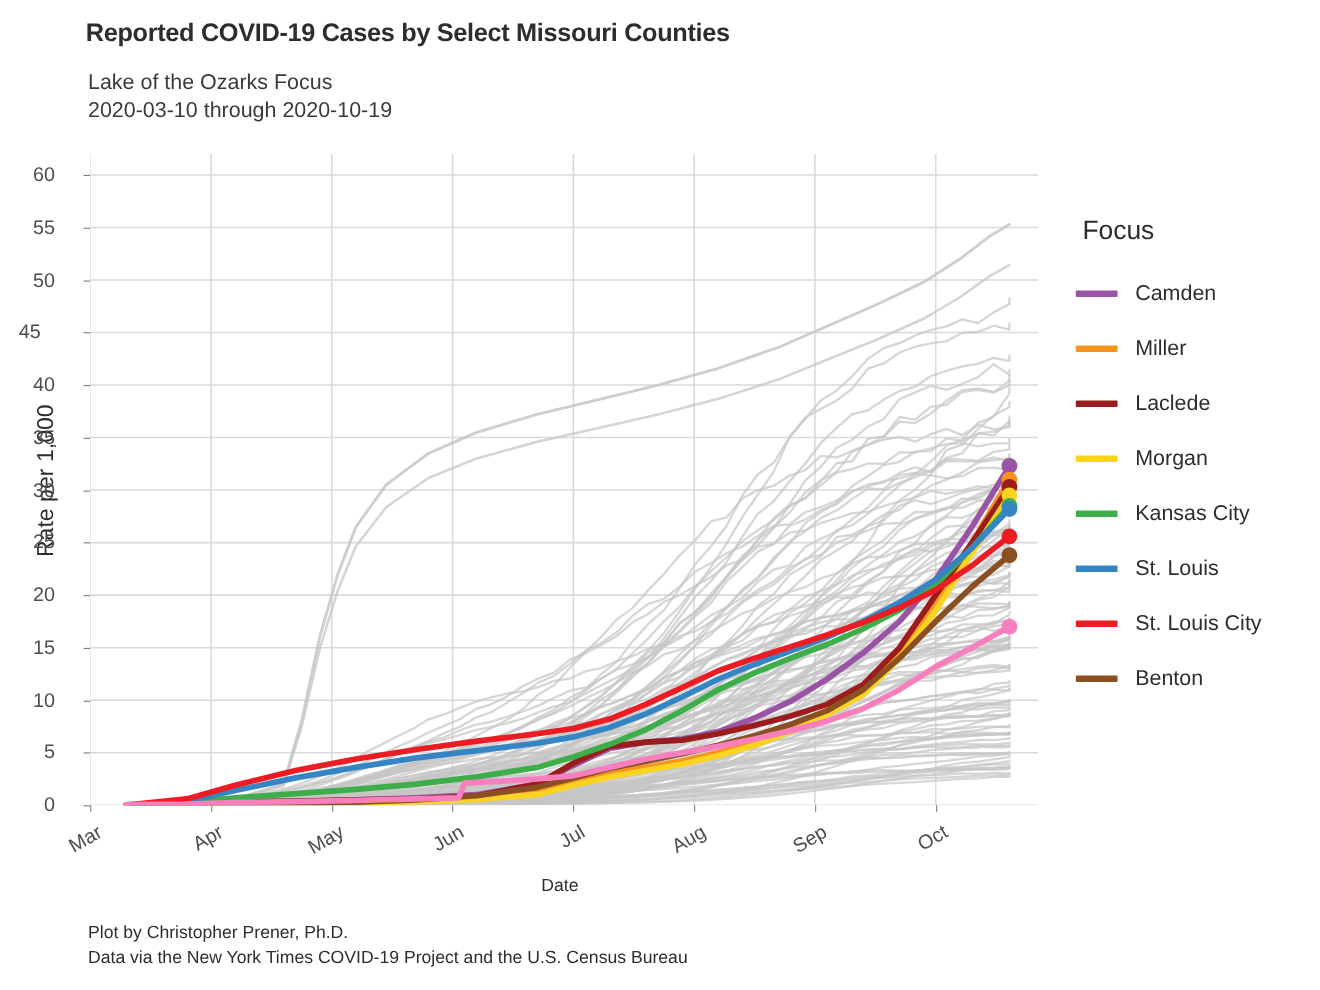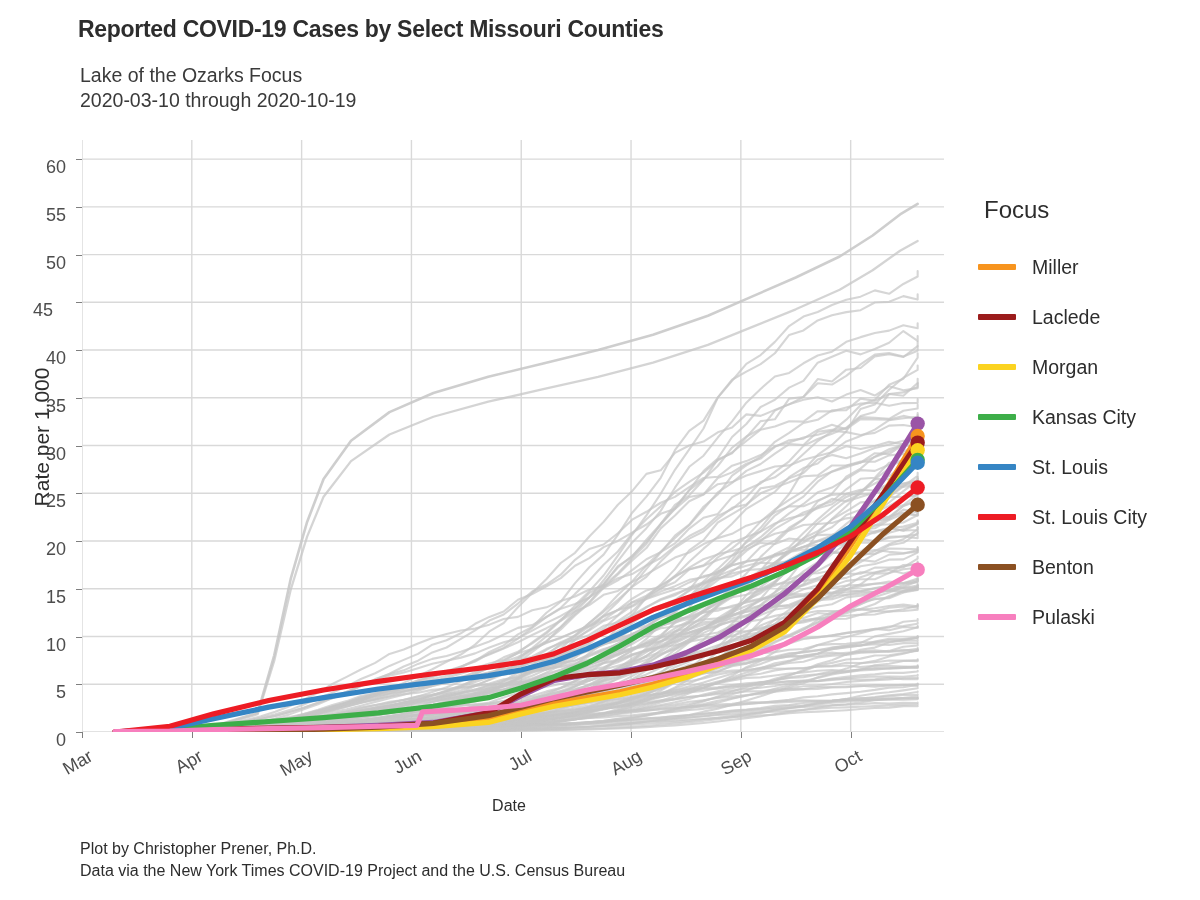--- a/index.html
+++ b/index.html
@@ -68,27 +68,26 @@
     position: absolute;
     left: 82px; top: 140px;
     width: 862px; height: 592px;
     background: #ffffff;
     overflow: hidden;
   }
   #panel svg { display: block; }
   
   .ytick {
     position: absolute;
-    right: 0;
+    right: 16px;
     width: 46px;
     text-align: right;
     font-size: 18px;
     color: #4d4d4d;
     transform: translateY(-50%);
-    margin-top: 8px;
   }
   #yticks {
     position: absolute;
     left: 20px; top: 140px;
     width: 46px; height: 592px;
   }
   .ytickmark {
     position: absolute;
     left: 76px;
     width: 6px; height: 1px;
@@ -352,20 +351,24 @@
       <div class="xtickmark" style="left: 658.854px;"></div>
       <div class="xtick" style="left: 616.854px; width: 46px;">Sep</div>
       <div class="xtickmark" style="left: 768.662px;"></div>
       <div class="xtick" style="left: 726.662px; width: 46px;">Oct</div>
     </div>
 
   <div id="legend">
     <div id="legend-title">Focus</div>
     <div id="legend-items">
         <div class="legend-item">
+          <span class="legend-swatch" style="background: rgb(154, 84, 166);"></span>
+          <span class="legend-label">Camden</span>
+        </div>
+        <div class="legend-item">
           <span class="legend-swatch" style="background: rgb(247, 148, 30);"></span>
           <span class="legend-label">Miller</span>
         </div>
         <div class="legend-item">
           <span class="legend-swatch" style="background: rgb(155, 28, 28);"></span>
           <span class="legend-label">Laclede</span>
         </div>
         <div class="legend-item">
           <span class="legend-swatch" style="background: rgb(251, 211, 32);"></span>
           <span class="legend-label">Morgan</span>
@@ -378,24 +381,20 @@
           <span class="legend-swatch" style="background: rgb(53, 133, 196);"></span>
           <span class="legend-label">St. Louis</span>
         </div>
         <div class="legend-item">
           <span class="legend-swatch" style="background: rgb(237, 28, 36);"></span>
           <span class="legend-label">St. Louis City</span>
         </div>
         <div class="legend-item">
           <span class="legend-swatch" style="background: rgb(139, 80, 34);"></span>
           <span class="legend-label">Benton</span>
-        </div>
-        <div class="legend-item">
-          <span class="legend-swatch" style="background: rgb(247, 127, 190);"></span>
-          <span class="legend-label">Pulaski</span>
         </div>
       </div>
   </div>
 
   <div id="caption">Plot by Christopher Prener, Ph.D.
 Data via the New York Times COVID-19 Project and the U.S. Census Bureau</div>
 <div class="ytickmark" style="top: 732px; position: absolute;"></div>
     <div class="ytickmark" style="top: 684.258px; position: absolute;"></div>
     <div class="ytickmark" style="top: 636.516px; position: absolute;"></div>
     <div class="ytickmark" style="top: 588.774px; position: absolute;"></div>

